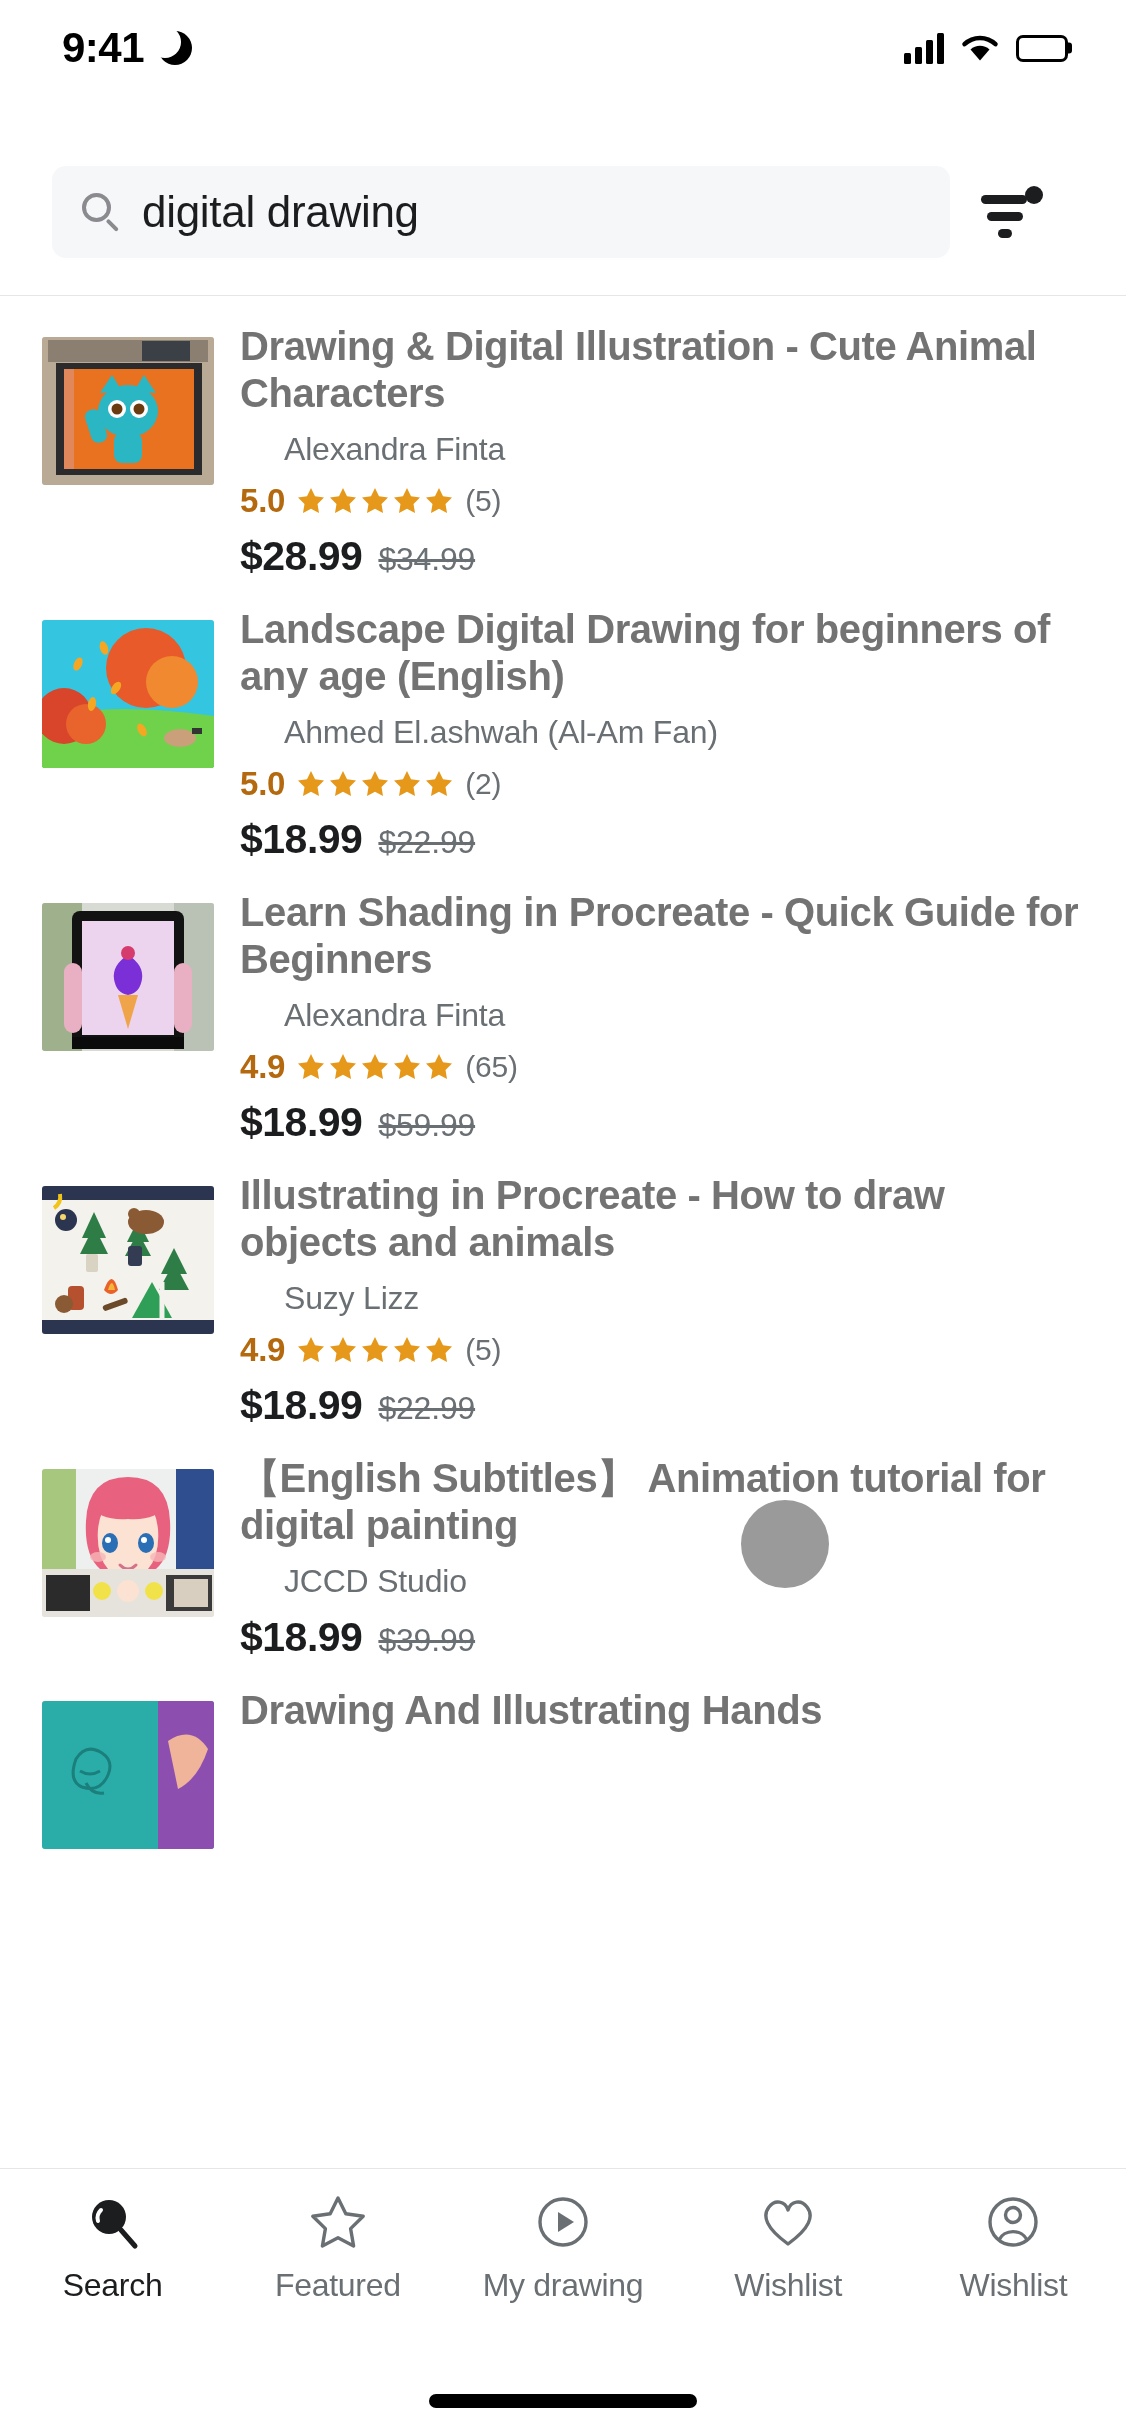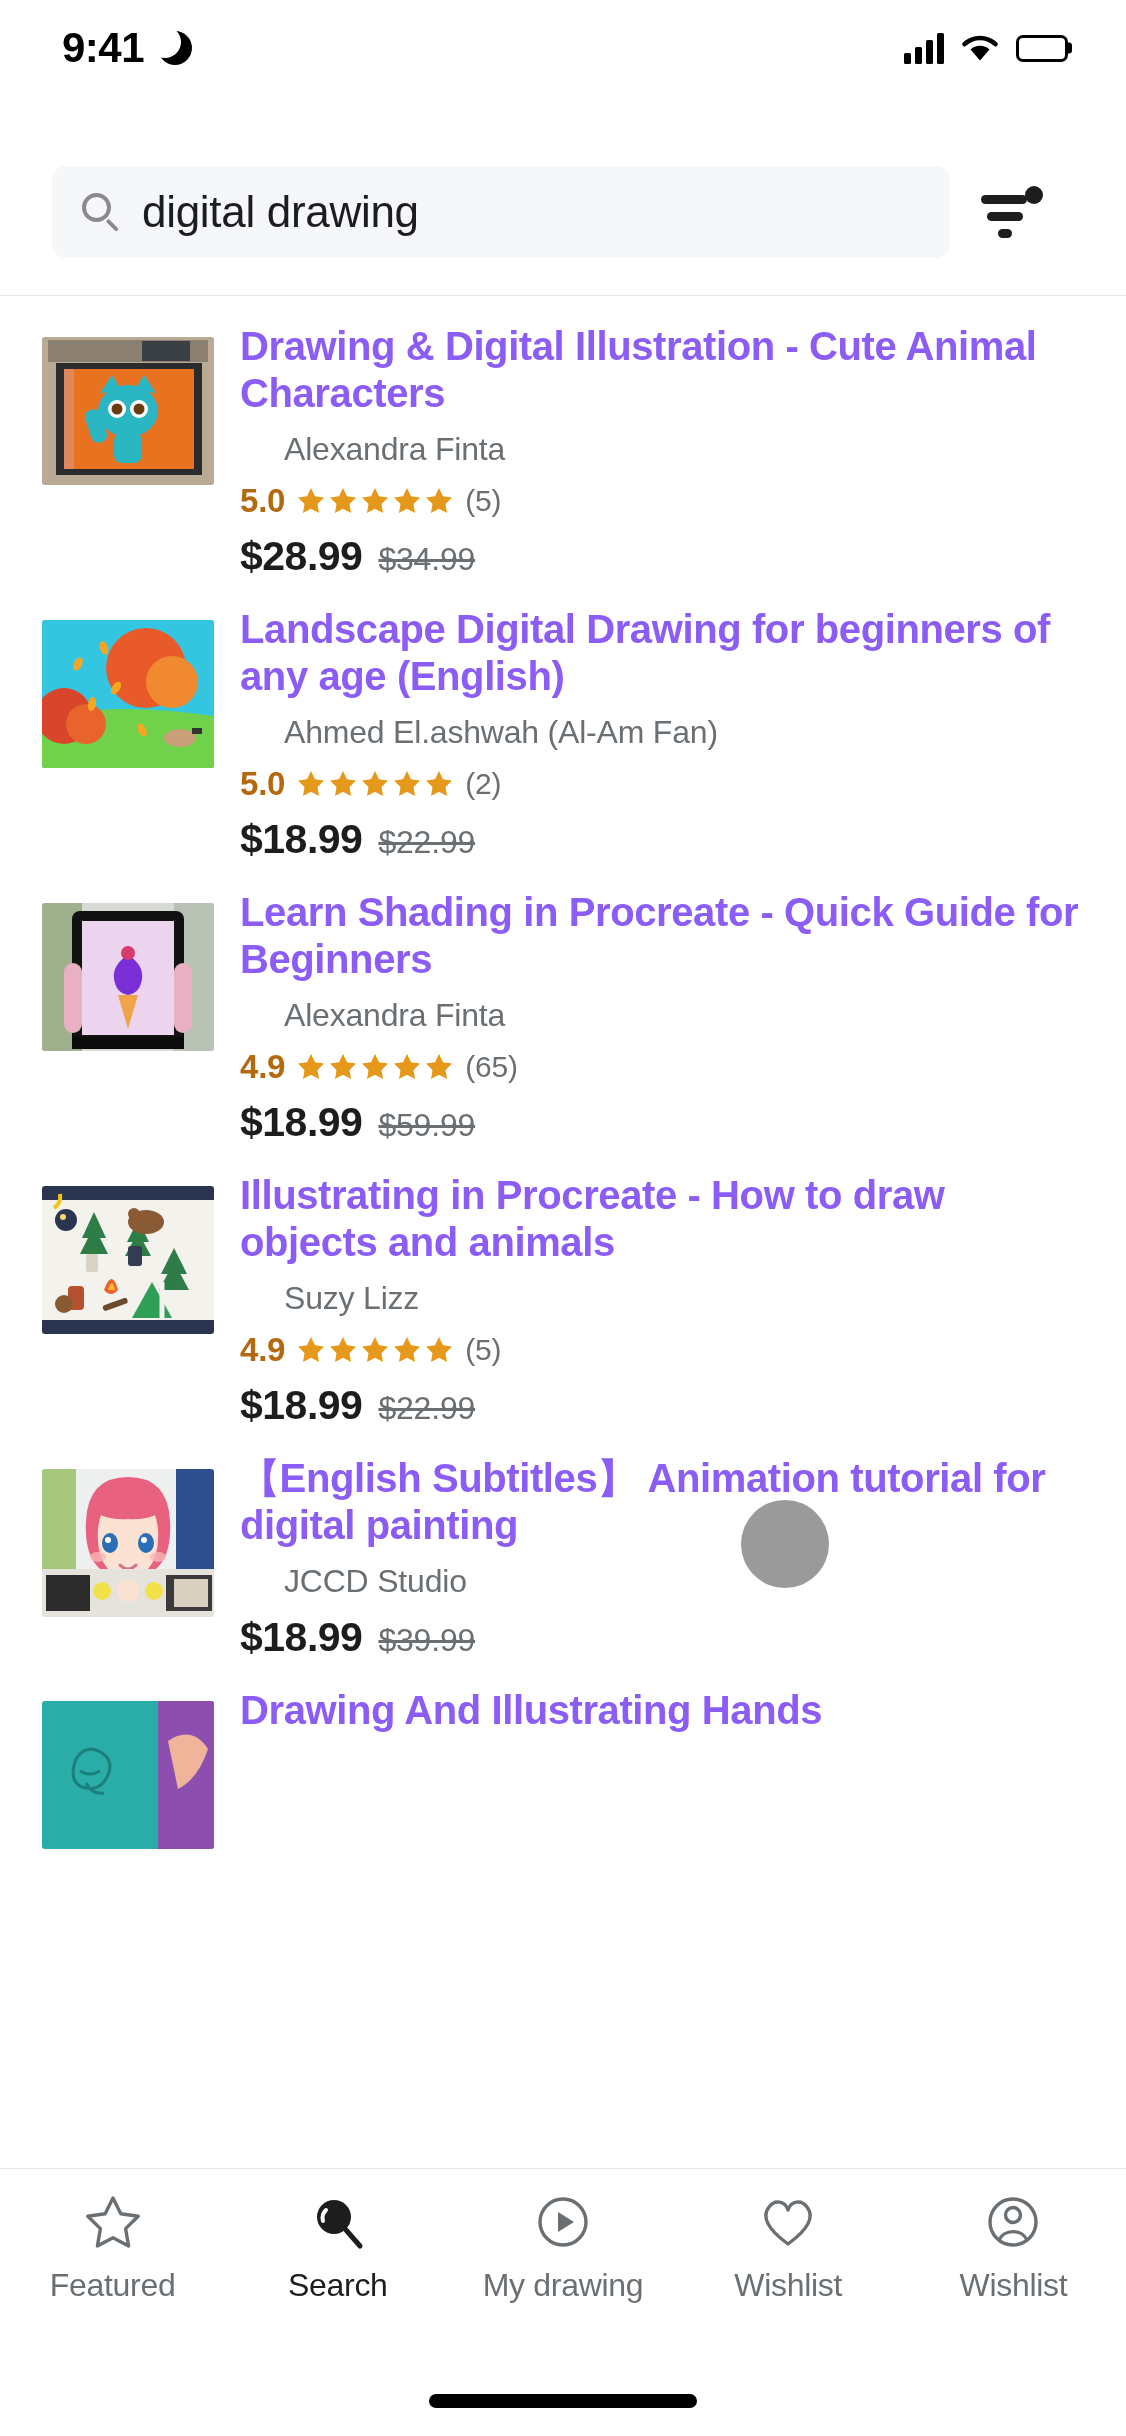--- a/index.html
+++ b/index.html
@@ -99,21 +99,21 @@
     padding:26px 40px 0 42px;
   }
   .thumb {
     width:172px; height:148px; flex:0 0 172px;
     border-radius:3px; overflow:hidden; margin-top:14px;
     background:#ddd; position:relative;
   }
   .thumb svg { display:block; width:100%; height:100%; }
   .info { flex:1 1 auto; padding-left:26px; min-width:0; }
   .c-title {
-    font-size:40px; line-height:1.17; font-weight:700; color:#8b5cf6;
+    font-size:40px; line-height:1.17; font-weight:700; color:#737373;
     letter-spacing:-0.4px; margin-bottom:13px;
   }
   .c-author {
     font-size:32px; color:#6a6f73; line-height:1.2; margin-bottom:14px;
     letter-spacing:-0.2px;
     margin-left:44px;
   }
   .c-rating { display:flex; align-items:center; gap:11px; margin-bottom:13px; }
   .c-rate-num { font-size:33px; font-weight:700; color:#b4690e; letter-spacing:-0.2px; }
   .stars { display:flex; align-items:center; gap:2px; }
@@ -468,42 +468,42 @@
       </div>
     </div>
 
   </div>
 
   <div class="cursor-dot"></div>
 
   <div class="tabbar">
     <div class="tabs">
 
-      <div class="tab">
-        <span class="tab-ico">
-          <svg width="58" height="56" viewBox="0 0 58 56">
-            <path d="M29 4 l7.8 15.8 17.4 2.5 -12.6 12.3 3 17.4 -15.6 -8.2 -15.6 8.2 3 -17.4 -12.6 -12.3 17.4 -2.5z" fill="none" stroke="#6a6f73" stroke-width="3.4" stroke-linejoin="round"></path>
-          </svg>
-        </span>
-        <span class="tab-label">Featured</span>
-      </div>
-
       <div class="tab active">
         <span class="tab-ico">
           <svg width="58" height="58" viewBox="0 0 58 58">
             <circle cx="25" cy="24" r="17" fill="#1c1d1f"></circle>
             <path d="M17 17 a11 11 0 0 0 -3 11" stroke="#fff" stroke-width="4" fill="none" stroke-linecap="round"></path>
             <path d="M37 37 L51 53" stroke="#1c1d1f" stroke-width="5" stroke-linecap="round"></path>
           </svg>
         </span>
         <span class="tab-label">Search</span>
       </div>
 
       <div class="tab">
         <span class="tab-ico">
+          <svg width="58" height="56" viewBox="0 0 58 56">
+            <path d="M29 4 l7.8 15.8 17.4 2.5 -12.6 12.3 3 17.4 -15.6 -8.2 -15.6 8.2 3 -17.4 -12.6 -12.3 17.4 -2.5z" fill="none" stroke="#6a6f73" stroke-width="3.4" stroke-linejoin="round"></path>
+          </svg>
+        </span>
+        <span class="tab-label">Featured</span>
+      </div>
+
+      <div class="tab">
+        <span class="tab-ico">
           <svg width="58" height="58" viewBox="0 0 58 58">
             <circle cx="29" cy="29" r="23" fill="none" stroke="#6a6f73" stroke-width="3.4"></circle>
             <path d="M24 19 l16 10 -16 10z" fill="#6a6f73"></path>
           </svg>
         </span>
         <span class="tab-label">My drawing</span>
       </div>
 
       <div class="tab">
         <span class="tab-ico">

